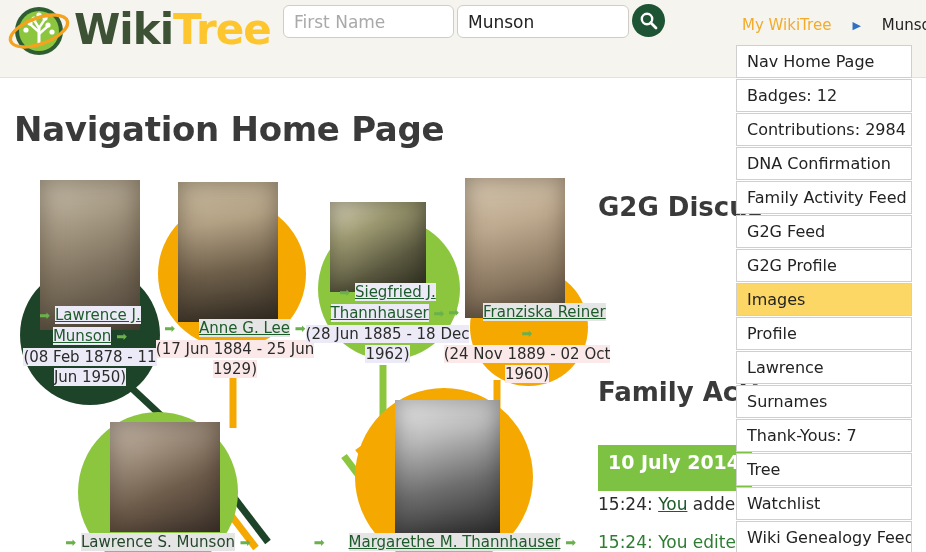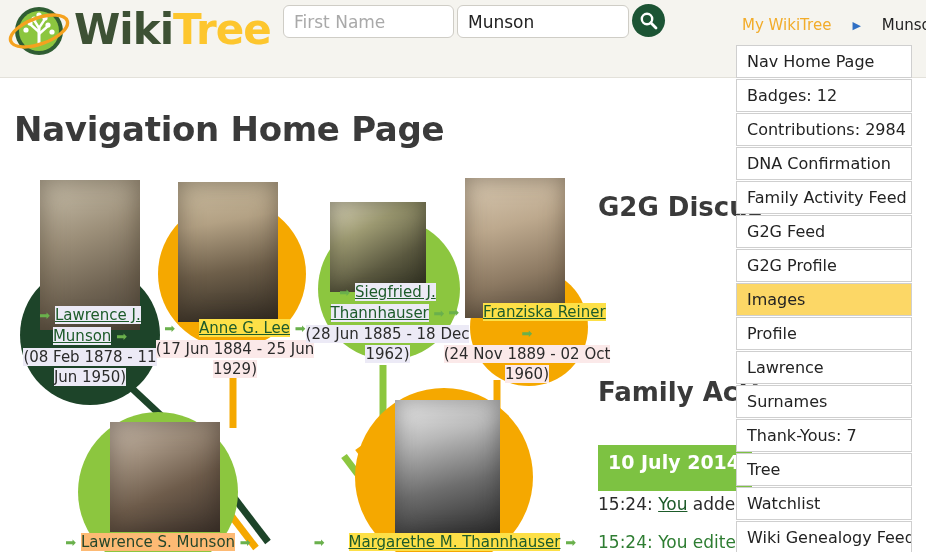--- a/index.html
+++ b/index.html
@@ -75,22 +75,22 @@
     position: absolute; text-align: center;
     font-size: 15px; line-height: 20px;
     font-family: "DejaVu Sans", "Liberation Sans", sans-serif;
     z-index: 5;
   }
   .name-line { display: inline; }
   .name-link {
     color: #1d5b2a; text-decoration: underline; font-weight: normal;
     background: #eceaf6;
   }
-  .name-plain { color: #24462a; background: #fdba74; margin-top: 40px; }
-  .name-f .name-link, .name-f .name-plain { background: #fde047; margin-left: 19px; }
+  .name-plain { color: #24462a; background: #e5e5e5; margin-top: 40px; }
+  .name-f .name-link, .name-f .name-plain { background: #e5e5e5; margin-left: 19px; }
   .dates { color: #2b2b2b; background: #eceaf6; display: inline; }
   .dates-f { background: #fbe9e9; }
   .tico { color: #6ab04c; font-size: 13px; }
 
   
   .sec-head {
     position: absolute; font-size: 26px; font-weight: bold; color: #3a3a3a;
     white-space: nowrap;
   }
   #g2g-heading { left: 598px; top: 192px; }

